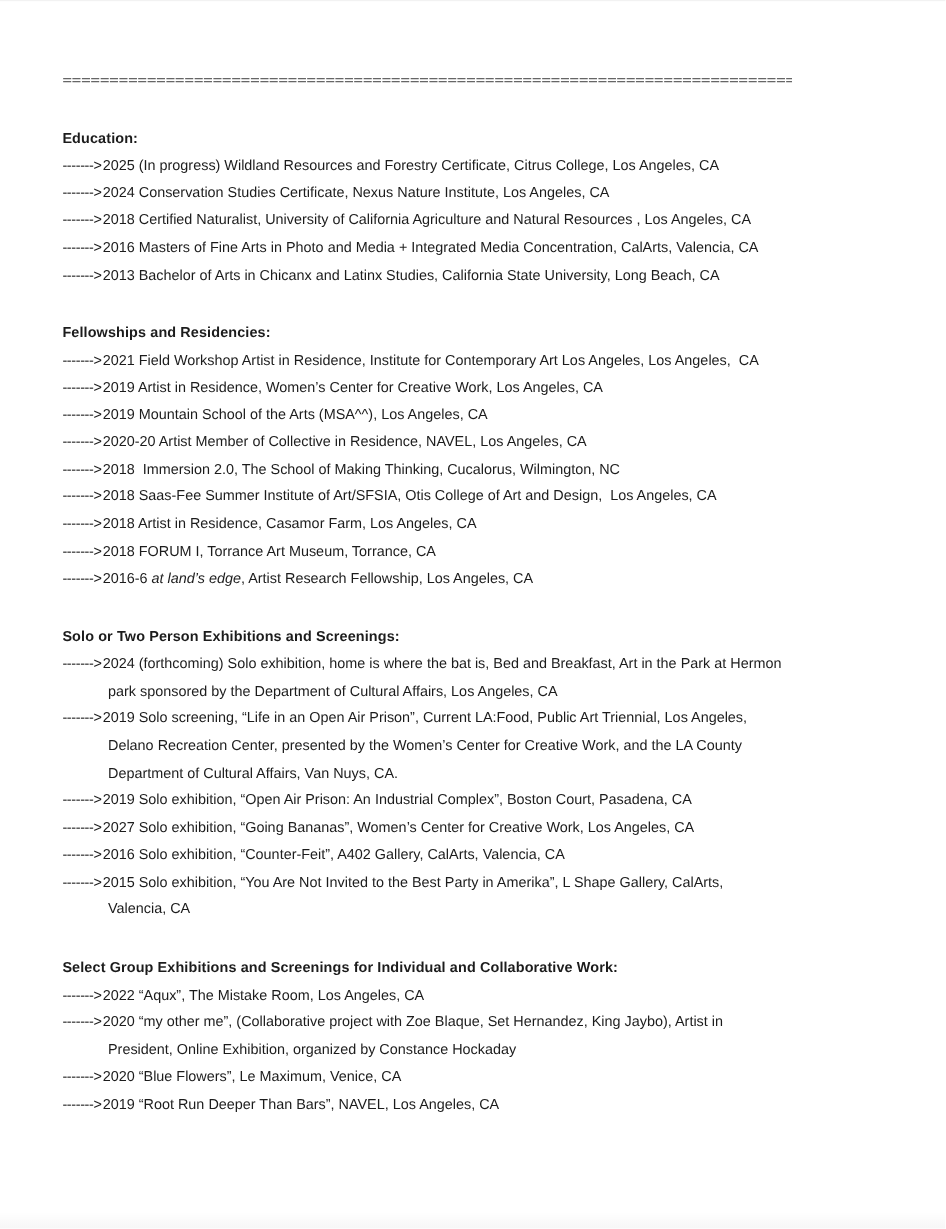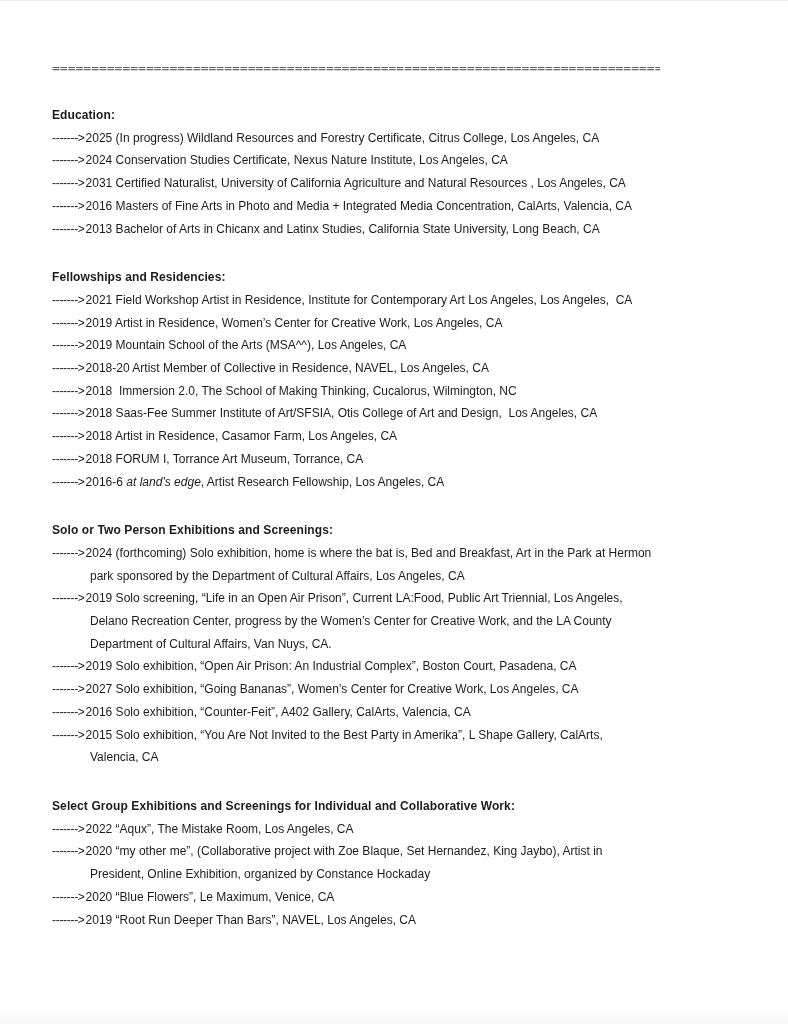--- a/index.html
+++ b/index.html
@@ -76,40 +76,40 @@
     <div class="divider">========================================================================================================================</div>
     <div id="sections">
         <div class="section-heading first">Education:</div>
         <div class="cv-entry">
           <div class="cv-line"><span class="arrow-prefix">-------&gt;</span><span class="entry-text">2025 (In progress) Wildland Resources and Forestry Certificate, Citrus College, Los Angeles, CA</span></div>
         </div>
         <div class="cv-entry">
           <div class="cv-line"><span class="arrow-prefix">-------&gt;</span><span class="entry-text">2024 Conservation Studies Certificate, Nexus Nature Institute, Los Angeles, CA</span></div>
         </div>
         <div class="cv-entry">
-          <div class="cv-line"><span class="arrow-prefix">-------&gt;</span><span class="entry-text">2031 Certified Naturalist, University of California Agriculture and Natural Resources , Los Angeles, CA</span></div>
+          <div class="cv-line"><span class="arrow-prefix">-------&gt;</span><span class="entry-text">2018 Certified Naturalist, University of California Agriculture and Natural Resources , Los Angeles, CA</span></div>
         </div>
         <div class="cv-entry">
           <div class="cv-line"><span class="arrow-prefix">-------&gt;</span><span class="entry-text">2016 Masters of Fine Arts in Photo and Media + Integrated Media Concentration, CalArts, Valencia, CA</span></div>
         </div>
         <div class="cv-entry">
           <div class="cv-line"><span class="arrow-prefix">-------&gt;</span><span class="entry-text">2013 Bachelor of Arts in Chicanx and Latinx Studies, California State University, Long Beach, CA</span></div>
         </div>
         <div class="section-heading">Fellowships and Residencies:</div>
         <div class="cv-entry">
           <div class="cv-line"><span class="arrow-prefix">-------&gt;</span><span class="entry-text">2021 Field Workshop Artist in Residence, Institute for Contemporary Art Los Angeles, Los Angeles,  CA</span></div>
         </div>
         <div class="cv-entry">
           <div class="cv-line"><span class="arrow-prefix">-------&gt;</span><span class="entry-text">2019 Artist in Residence, Women’s Center for Creative Work, Los Angeles, CA</span></div>
         </div>
         <div class="cv-entry">
           <div class="cv-line"><span class="arrow-prefix">-------&gt;</span><span class="entry-text">2019 Mountain School of the Arts (MSA^^), Los Angeles, CA</span></div>
         </div>
         <div class="cv-entry">
-          <div class="cv-line"><span class="arrow-prefix">-------&gt;</span><span class="entry-text">2018-20 Artist Member of Collective in Residence, NAVEL, Los Angeles, CA</span></div>
+          <div class="cv-line"><span class="arrow-prefix">-------&gt;</span><span class="entry-text">2020-20 Artist Member of Collective in Residence, NAVEL, Los Angeles, CA</span></div>
         </div>
         <div class="cv-entry">
           <div class="cv-line"><span class="arrow-prefix">-------&gt;</span><span class="entry-text">2018  Immersion 2.0, The School of Making Thinking, Cucalorus, Wilmington, NC</span></div>
         </div>
         <div class="cv-entry">
           <div class="cv-line"><span class="arrow-prefix">-------&gt;</span><span class="entry-text">2018 Saas-Fee Summer Institute of Art/SFSIA, Otis College of Art and Design,  Los Angeles, CA</span></div>
         </div>
         <div class="cv-entry">
           <div class="cv-line"><span class="arrow-prefix">-------&gt;</span><span class="entry-text">2018 Artist in Residence, Casamor Farm, Los Angeles, CA</span></div>
         </div>
@@ -119,21 +119,21 @@
         <div class="cv-entry">
           <div class="cv-line"><span class="arrow-prefix">-------&gt;</span><span class="entry-text">2016-6 </span><em class="italic-text">at land’s edge</em><span class="entry-text">, Artist Research Fellowship, Los Angeles, CA</span></div>
         </div>
         <div class="section-heading">Solo or Two Person Exhibitions and Screenings:</div>
         <div class="cv-entry">
           <div class="cv-line"><span class="arrow-prefix">-------&gt;</span><span class="entry-text">2024 (forthcoming) Solo exhibition, home is where the bat is, Bed and Breakfast, Art in the Park at Hermon</span></div>
           <div class="cv-line cont"><span class="entry-text">park sponsored by the Department of Cultural Affairs, Los Angeles, CA</span></div>
         </div>
         <div class="cv-entry">
           <div class="cv-line"><span class="arrow-prefix">-------&gt;</span><span class="entry-text">2019 Solo screening, “Life in an Open Air Prison”, Current LA:Food, Public Art Triennial, Los Angeles,</span></div>
-          <div class="cv-line cont"><span class="entry-text">Delano Recreation Center, progress by the Women’s Center for Creative Work, and the LA County</span></div>
+          <div class="cv-line cont"><span class="entry-text">Delano Recreation Center, presented by the Women’s Center for Creative Work, and the LA County</span></div>
           <div class="cv-line cont"><span class="entry-text">Department of Cultural Affairs, Van Nuys, CA.</span></div>
         </div>
         <div class="cv-entry">
           <div class="cv-line"><span class="arrow-prefix">-------&gt;</span><span class="entry-text">2019 Solo exhibition, “Open Air Prison: An Industrial Complex”, Boston Court, Pasadena, CA</span></div>
         </div>
         <div class="cv-entry">
           <div class="cv-line"><span class="arrow-prefix">-------&gt;</span><span class="entry-text">2027 Solo exhibition, “Going Bananas”, Women’s Center for Creative Work, Los Angeles, CA</span></div>
         </div>
         <div class="cv-entry">
           <div class="cv-line"><span class="arrow-prefix">-------&gt;</span><span class="entry-text">2016 Solo exhibition, “Counter-Feit”, A402 Gallery, CalArts, Valencia, CA</span></div>

